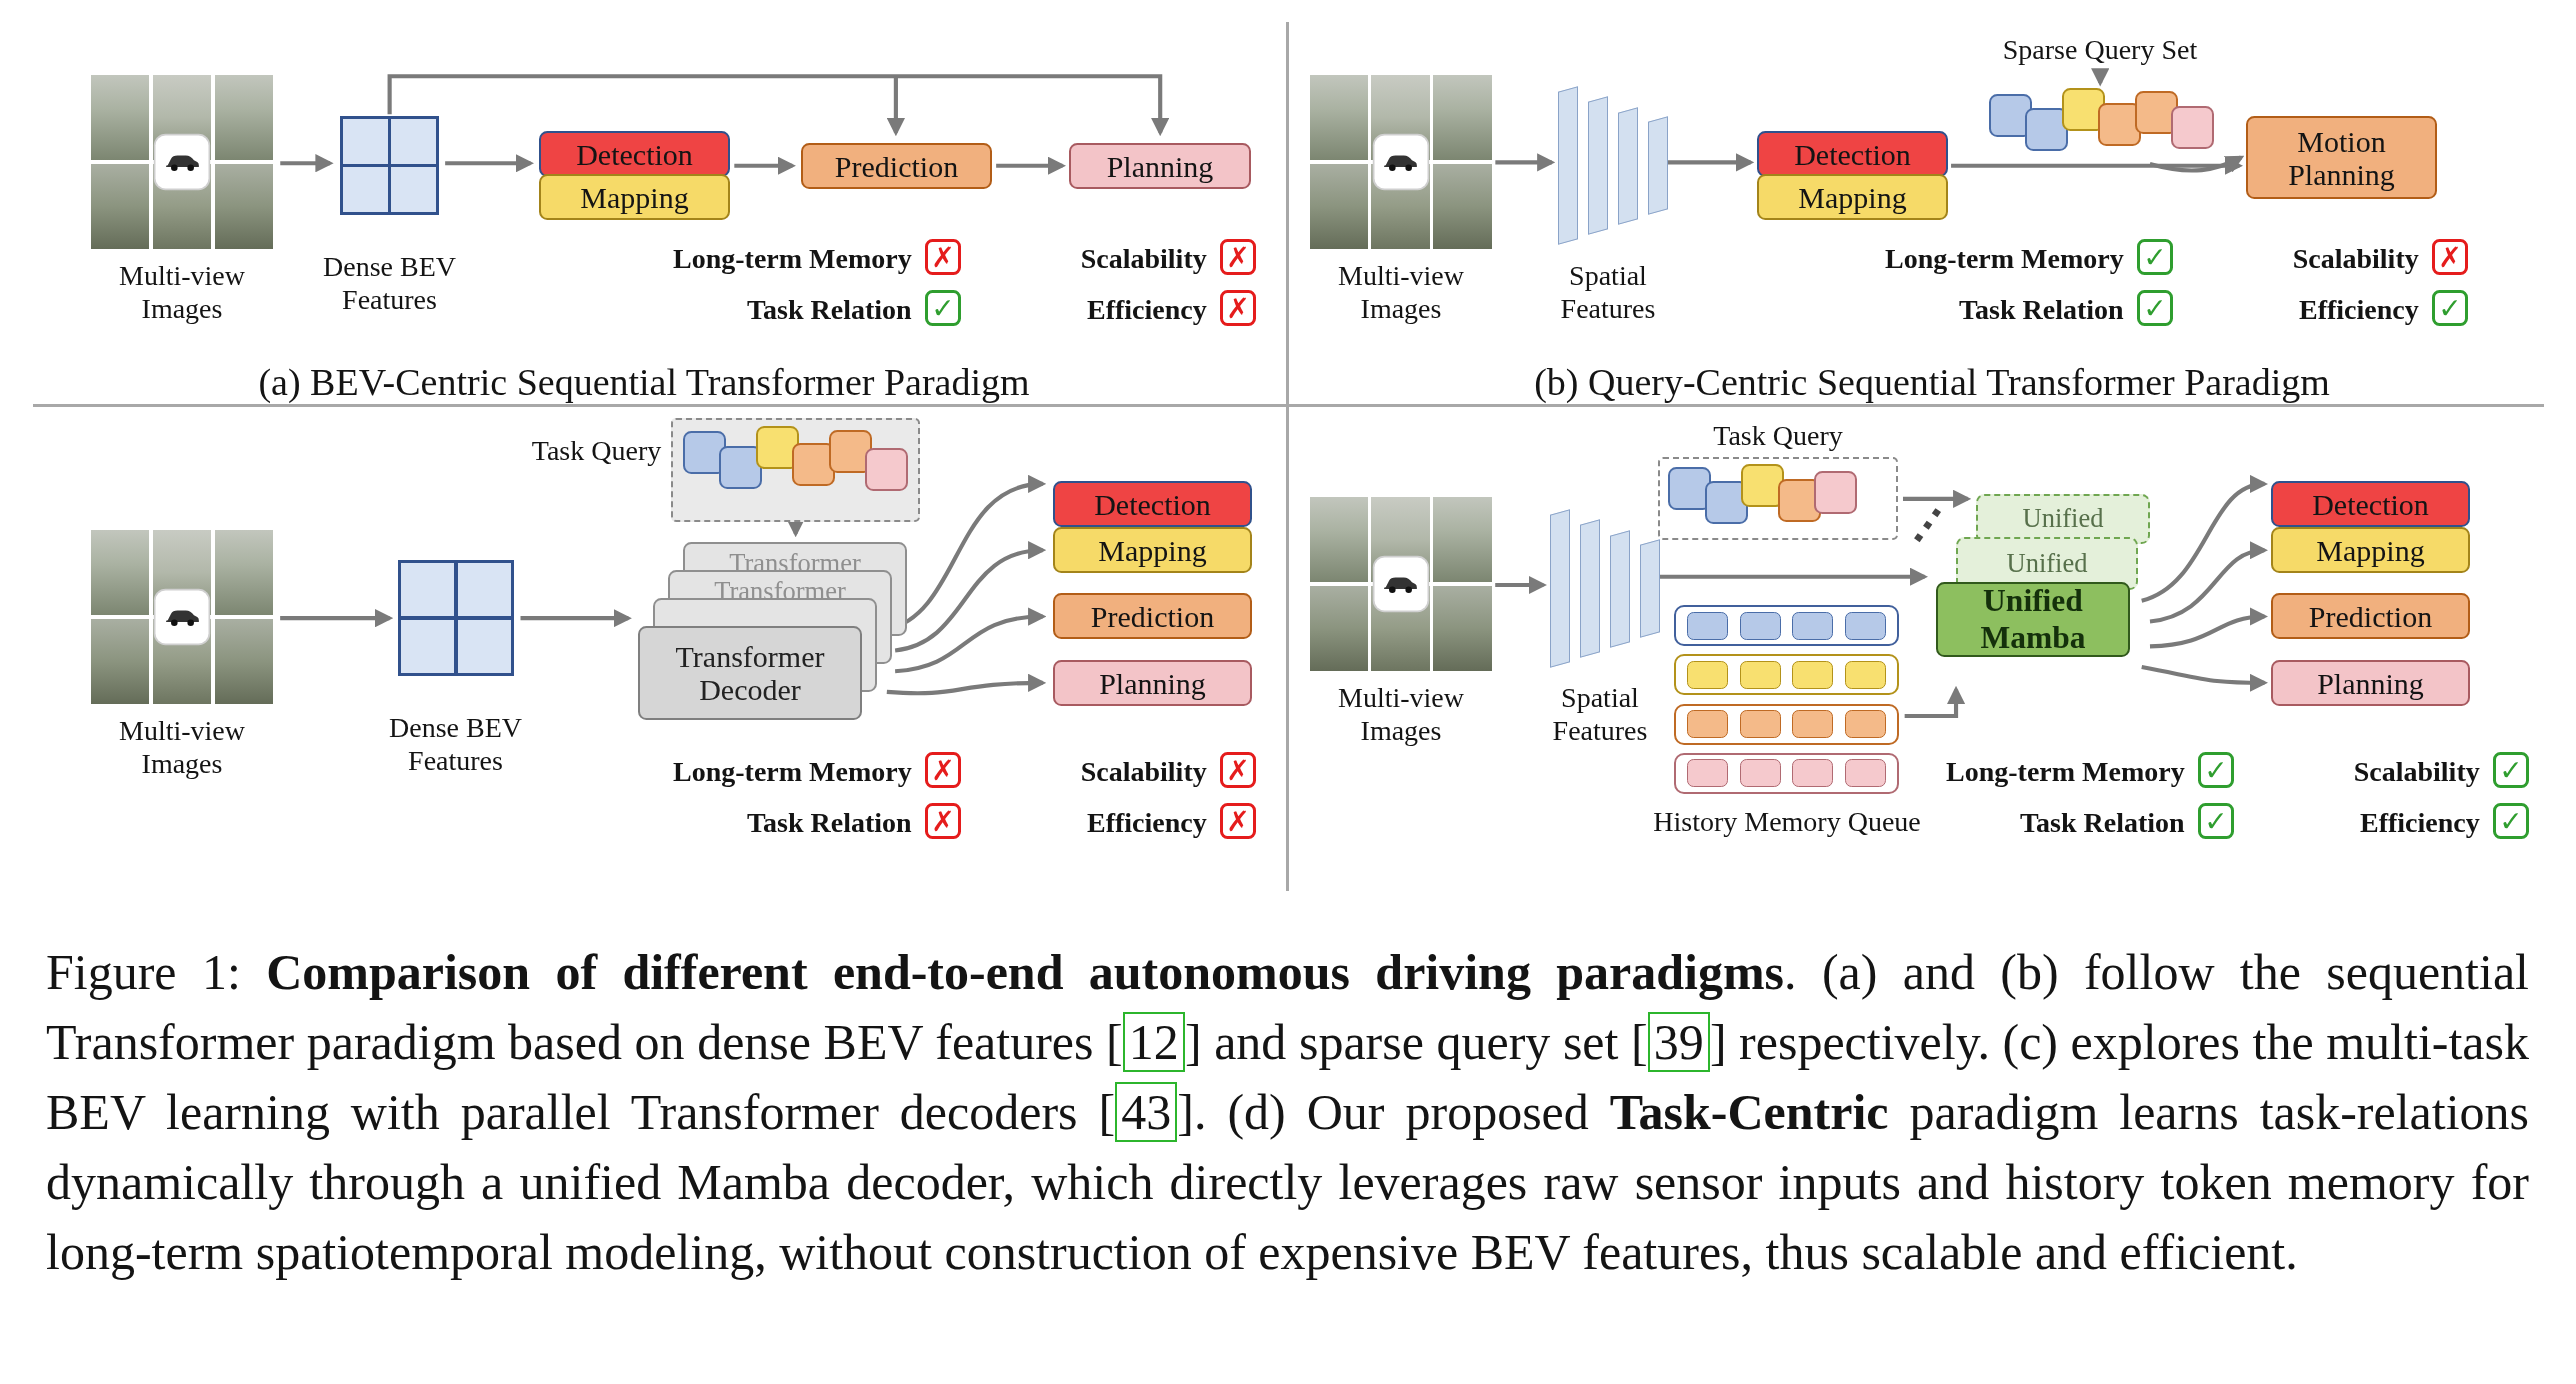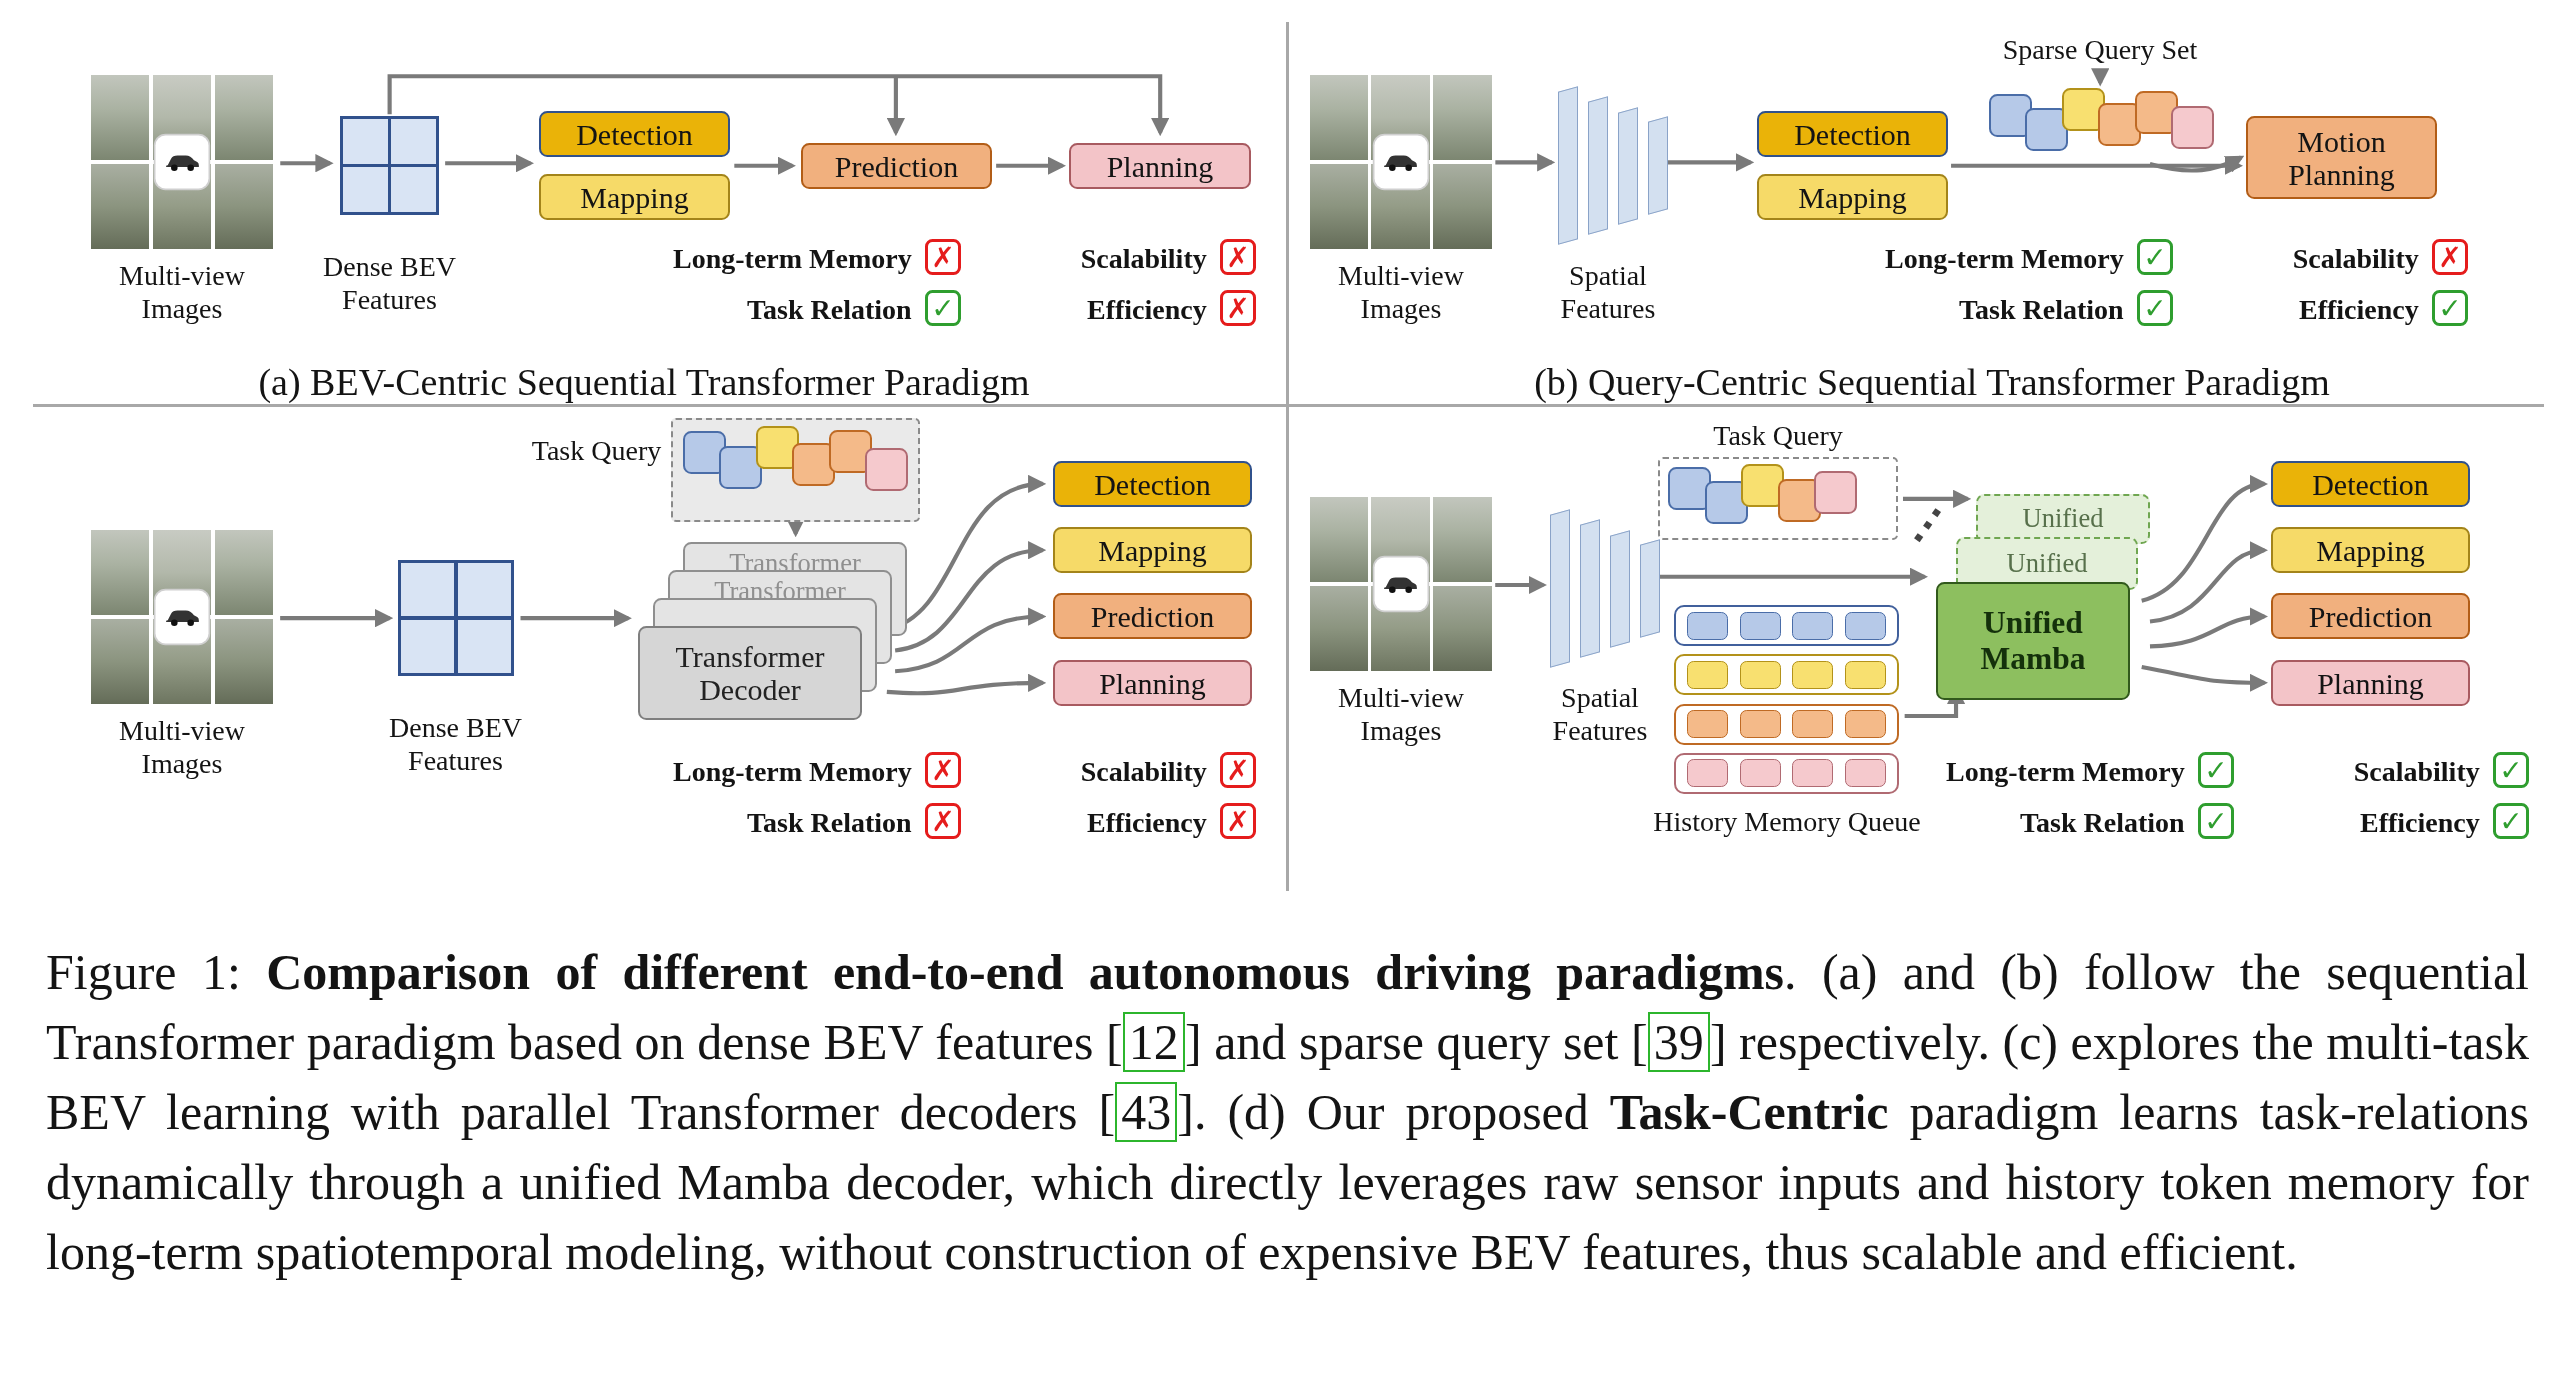--- a/index.html
+++ b/index.html
@@ -21,21 +21,21 @@
   .bev{position:absolute;display:grid;grid-template-columns:1fr 1fr;grid-template-rows:1fr 1fr;gap:3.3px;background:#31518c;border:3.3px solid #31518c;}
   .bev i{background:#d9e4f4;display:block;}
 
   .sheets{position:absolute;display:flex;align-items:center;gap:10px;}
   .sheet{width:20px;background:#d3e0f0;border:1.7px solid #8aa3c8;transform:skewY(-16deg);}
 
   .slab{position:absolute;text-align:center;font-size:28px;line-height:1.18;}
   .pcap{position:absolute;left:0;right:0;text-align:center;font-size:38px;}
 
   .tbox{position:absolute;display:flex;align-items:center;justify-content:center;text-align:center;border:2.5px solid;border-radius:8.3px;font-size:30px;line-height:1.1;}
-  .det{background:#eab308;border-color:#30518c;}
+  .det{background:#ef4444;border-color:#30518c;margin-top:20px;}
   .map{background:#f6da68;border-color:#a3841a;}
   .pre{background:#f1b07e;border-color:#b25d17;}
   .pla{background:#f3c4c8;border-color:#a85a60;}
   .decoder{background:#d6d6d6;border-color:#7f7f7f;color:#222;}
   .decoder-back{background:#e4e4e4;border-color:#8f8f8f;align-items:flex-start;padding-top:5px;}
   .glab{font-size:26.5px;color:#8f8f8f;}
   .mamba{background:#8dbf5f;border-color:#31591c;font-weight:bold;font-size:31.5px;color:#14300b;line-height:1.15;}
   .ghostg{background:#e4f0da;border:2.5px dashed #6fa650;color:#57704b;font-size:26.5px;}
   .dots{position:absolute;transform:rotate(-55deg);font:bold 36px "DejaVu Sans",sans-serif;color:#444;letter-spacing:1.7px;}
 
@@ -365,21 +365,21 @@
         </div>
     </div>
     <div class="slab" style="left:358px;top:399px;width:282px;white-space:nowrap;">History Memory Queue</div>
     <div class="dots" style="left:617px;top:98px;">···</div>
     <div class="tbox ghostg" style="left:688px;top:88px;width:174px;height:50px;">
         <span>Unified</span>
       </div>
     <div class="tbox ghostg" style="left:668px;top:131px;width:182px;height:53px;">
         <span>Unified</span>
       </div>
-    <div class="tbox mamba" style="left:648px;top:176px;width:194px;height:118px;">Unified Mamba</div>
+    <div class="tbox mamba" style="left:648px;top:176px;width:194px;height:75px;">Unified Mamba</div>
     <div class="tbox det" style="left:983px;top:55px;width:199px;height:46px;">Detection</div>
     <div class="tbox map" style="left:983px;top:121px;width:199px;height:46px;">Mapping</div>
     <div class="tbox pre" style="left:983px;top:187px;width:199px;height:46px;">Prediction</div>
     <div class="tbox pla" style="left:983px;top:254px;width:199px;height:46px;">Planning</div>
     <div class="attrs" style="left:598px;top:346px;">
       <div class="attr">
           <span class="alab">Long-term Memory</span>
           <span class="mark" data-mark="✓">✓</span>
         </div>
       <div class="attr">

